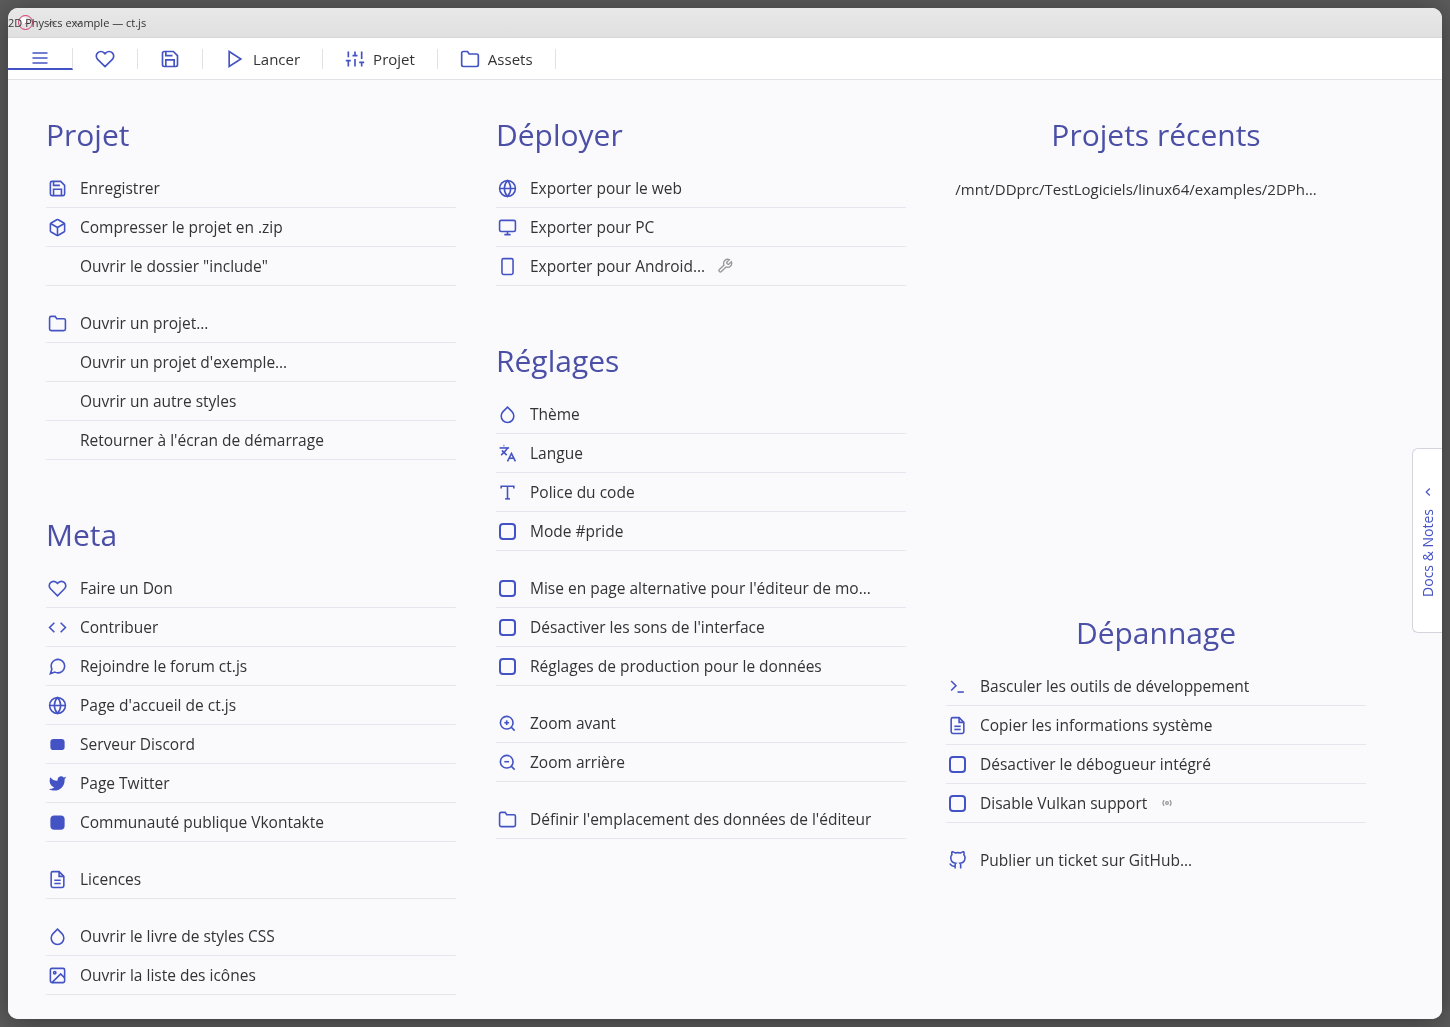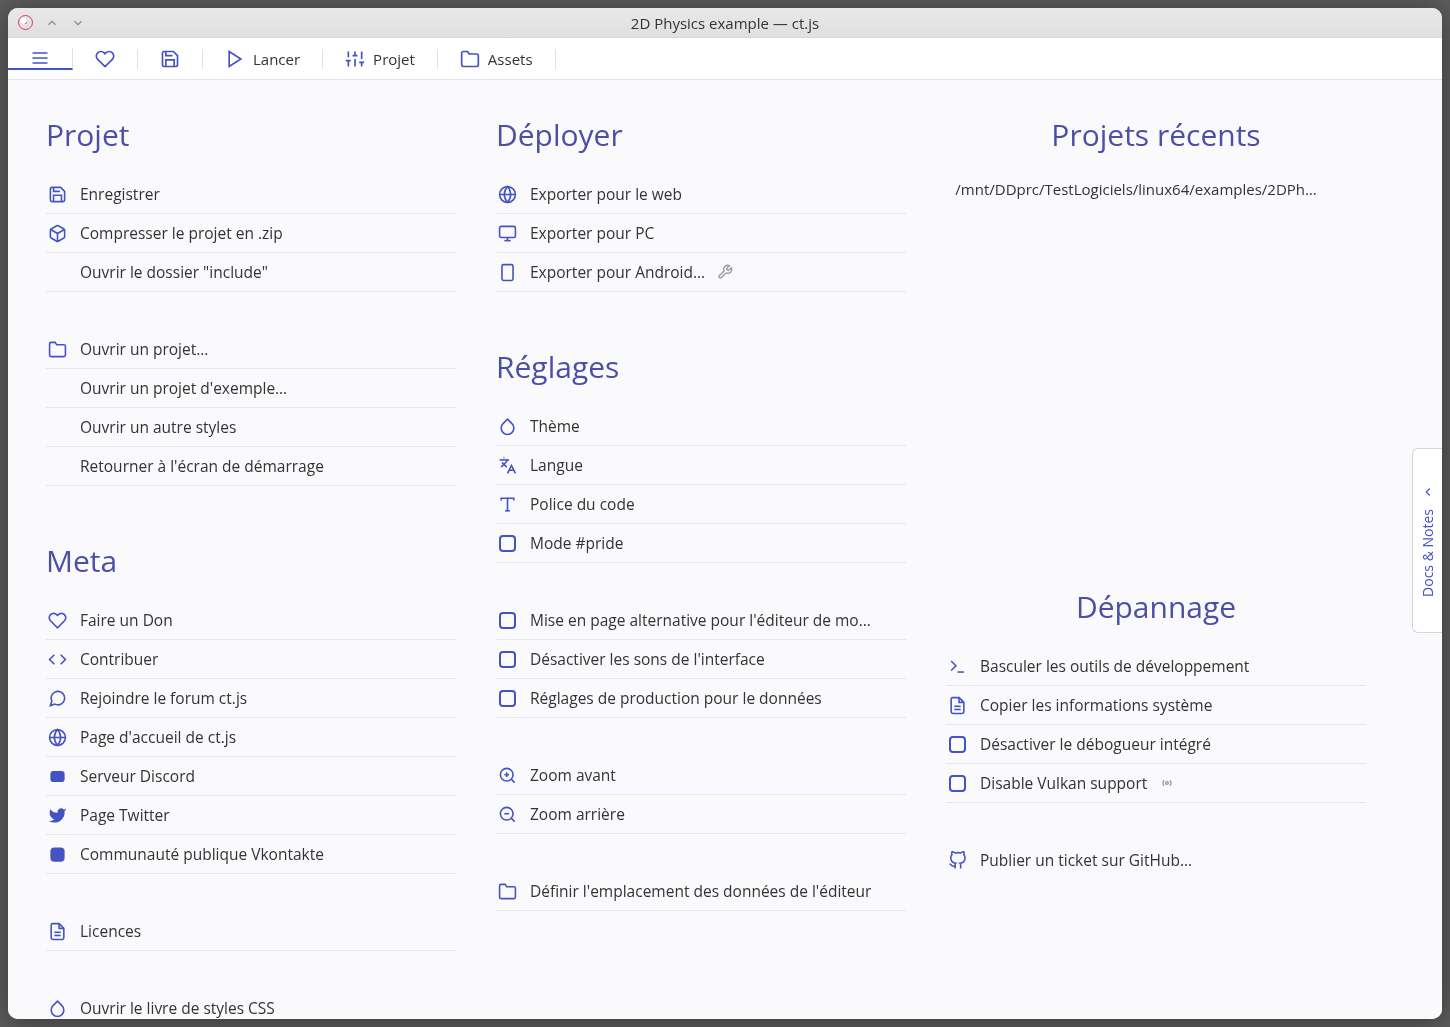--- a/index.html
+++ b/index.html
@@ -43,22 +43,22 @@
   .tc-close::after {
     content:""; position:absolute; inset:0;
     border-radius:50%;
     background: radial-gradient(circle at 35% 35%, #fff 0 25%, transparent 30%);
   }
   .tc-close-dot{
     position:absolute; left:3px; top:3px; width:5px;height:5px;border-radius:50%;background:#d7376d;
   }
   .tc-chevron { width:14px;height:14px; stroke:#878787; stroke-width:2; fill:none; }
   .titlebar-title {
-    position:absolute; left:0; right:0; text-align:center;
-    font-size: 15px; color:#333; pointer-events:none;
+    position:absolute; left:0; right:0; 
+    font-size: 11px; color:#333; pointer-events:none;
   }
 
   .toolbar {
     height: 42px;
     display:flex;
     align-items: center;
     border-bottom: 1px solid #e1e1e6;
     background:#fff;
   }
   .tool-btn {
@@ -82,21 +82,21 @@
     overflow:auto;
   }
   .col { flex:1; max-width: 410px; }
   .col:last-child { max-width: 420px; }
   h2.section {
     color:#4b4fa6;
     font-weight:400;
     font-size: 30px;
     margin: 10px 0 14px 0;
   }
-  .menu-list { list-style:none;margin-top:20px; }
+  .menu-list { list-style:none; }
   .menu-item {
     display:flex; align-items:center; gap:12px;
     padding: 8px 2px 8px 0;
     border-bottom: 1px solid #e6e6ee;
     color:#333; font-size:15.5px;
     white-space:nowrap; overflow:hidden; text-overflow:ellipsis;
     cursor:pointer;
   }
   .menu-item.noborder { border-bottom:none; }
   .menu-item .icon {

